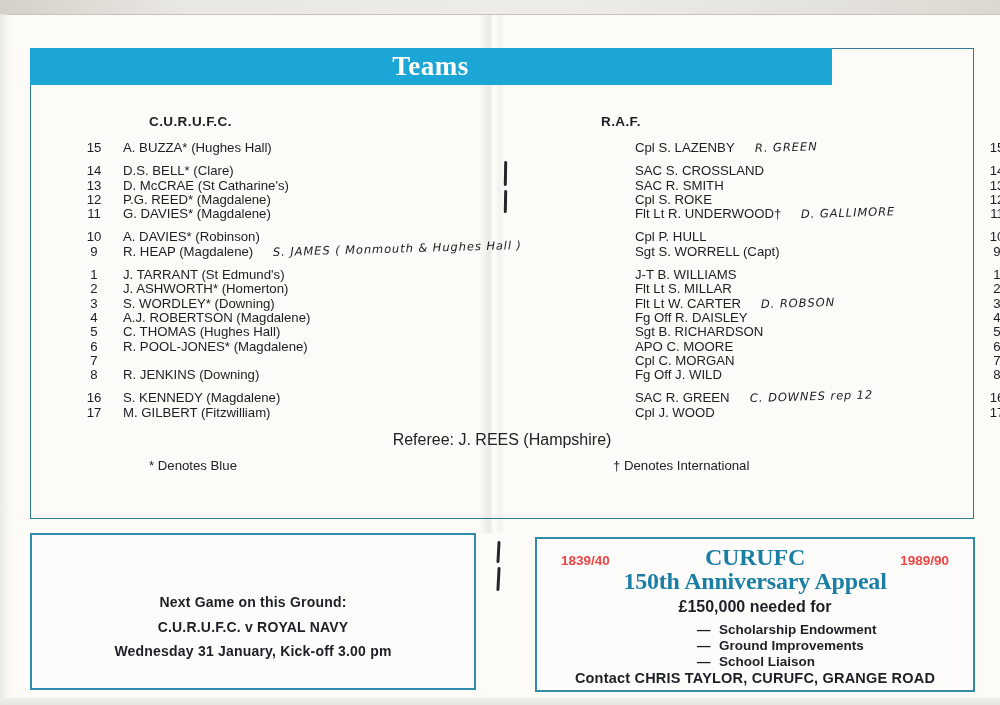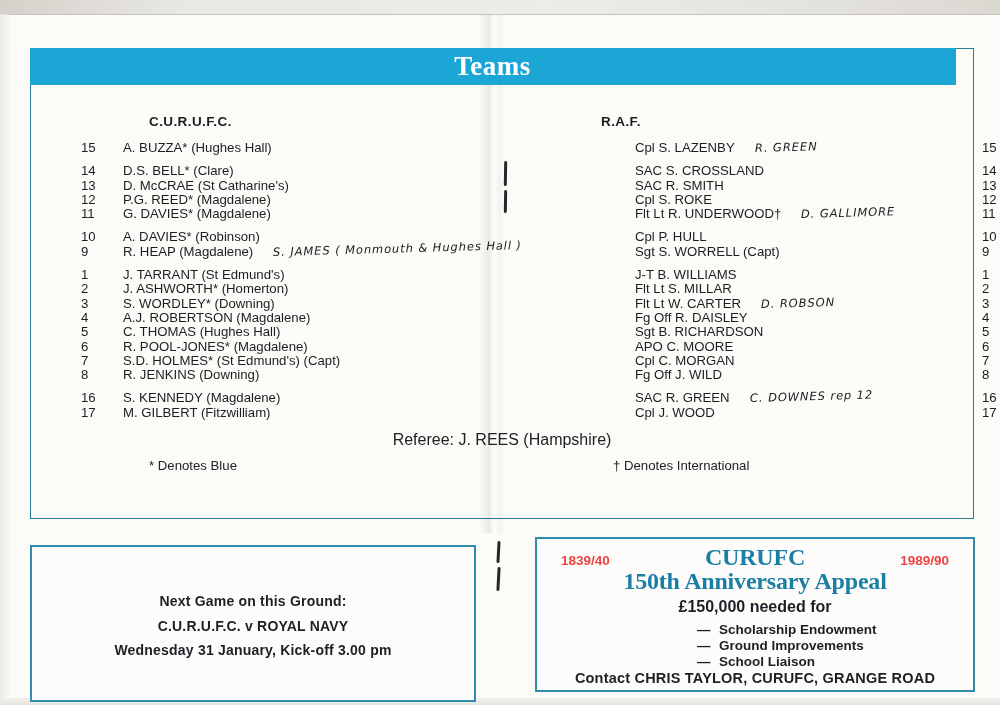--- a/index.html
+++ b/index.html
@@ -18,48 +18,48 @@
   .scan-left{position:absolute;left:0;top:14px;width:12px;height:684px;
     background:linear-gradient(90deg,#eceae5,rgba(252,251,248,0));}
   .fold{position:absolute;left:479px;top:15px;width:26px;height:518px;
     background:linear-gradient(90deg,rgba(0,0,0,0) 0%,rgba(150,140,122,0.16) 40%,rgba(255,255,255,0.55) 58%,rgba(170,162,146,0.10) 78%,rgba(0,0,0,0) 100%);
     z-index:1;}
   .staple{position:absolute;width:3px;background:#26262a;border-radius:2px;z-index:3;}
 
   
   .teams-box{position:absolute;left:30px;top:48px;width:944px;height:471px;
     border:1.5px solid #2c7d98;box-sizing:border-box;background:transparent;z-index:2;}
-  .band{position:absolute;left:-1.5px;top:-1.5px;width:926px;height:37px;
+  .band{position:absolute;left:-1.5px;top:-1.5px;width:802px;height:37px;
     background:#1ba6d5;display:flex;align-items:center;justify-content:center;}
   .band-title{font-family:"Liberation Serif", serif;font-weight:bold;
     font-size:27px;color:#ffffff;letter-spacing:0.5px;}
   .col-header{position:absolute;font-weight:bold;font-size:13.5px;letter-spacing:0.4px;color:#1d1d22;}
   .hdr-left{left:118px;top:65px;}
   .hdr-right{left:570px;top:65px;}
   .plist{position:absolute;top:91px;}
   .plist-left{left:50px;width:400px;}
   .plist-right{left:604px;width:377px;}
   .pgroup{margin-bottom:9px;}
   .prow{display:flex;align-items:baseline;height:14.3px;font-size:13.2px;white-space:nowrap;}
-  .prow .num{width:26px;text-align:left;margin-right:16px;flex:none;color:#1d1d22;}
+  .prow .num{width:26px;text-align:center;margin-right:16px;flex:none;color:#1d1d22;}
   .prow .pname{flex:none;color:#1d1d22;}
   .prow.r .num{margin-left:auto;width:30px;margin-right:0;}
   .hand{font-family:"DejaVu Sans", sans-serif;font-style:italic;font-size:11.5px;
     letter-spacing:0.9px;color:#1c1c1e;margin-left:20px;transform:rotate(-1.6deg);
     transform-origin:left center;flex:none;}
   .referee{position:absolute;left:0;top:382px;width:100%;text-align:center;font-size:16px;}
   .footnote{position:absolute;top:409px;font-size:13.2px;}
   .fn-left{left:118px;}
   .fn-right{left:582px;}
 
   
-  .next-box{position:absolute;left:30px;top:545px;width:446px;height:157px;
+  .next-box{position:absolute;left:30px;top:533px;width:446px;height:157px;
     border:2px solid #2f8dab;box-sizing:border-box;background:#fdfcfa;z-index:2;
     display:flex;flex-direction:column;align-items:center;justify-content:flex-start;
-    padding-top:46px;}
+    padding-top:59px;}
   .next-line{font-weight:bold;font-size:14px;color:#1c2026;margin-bottom:8.5px;letter-spacing:0.2px;}
   .appeal-box{position:absolute;left:535px;top:537px;width:440px;height:155px;
     border:2px solid #2f8dab;box-sizing:border-box;background:#fdfcfa;z-index:2;}
   .year{position:absolute;top:14px;font-weight:bold;font-size:13.5px;color:#ef4444;}
   .year-left{left:24px;}
   .year-right{right:24px;}
   .appeal-title{position:absolute;left:0;top:6px;width:100%;text-align:center;
     font-family:"Liberation Serif", serif;font-weight:bold;color:#1a7fa5;
     font-size:24px;line-height:24px;letter-spacing:-0.2px;}
   .appeal-sub{position:absolute;left:0;top:59px;width:100%;text-align:center;
@@ -145,21 +145,20 @@
         <div class="prow">
           <span class="num">5</span>
           <span class="pname">C. THOMAS (Hughes Hall)</span>
         </div>
         <div class="prow">
           <span class="num">6</span>
           <span class="pname">R. POOL-JONES* (Magdalene)</span>
         </div>
         <div class="prow">
           <span class="num">7</span>
-          <span class="pname">S.D. HOLMES* (St Edmund's) (Capt)</span>
         </div>
         <div class="prow">
           <span class="num">8</span>
           <span class="pname">R. JENKINS (Downing)</span>
         </div>
       </div>
       <div class="pgroup">
         <div class="prow">
           <span class="num">16</span>
           <span class="pname">S. KENNEDY (Magdalene)</span>

